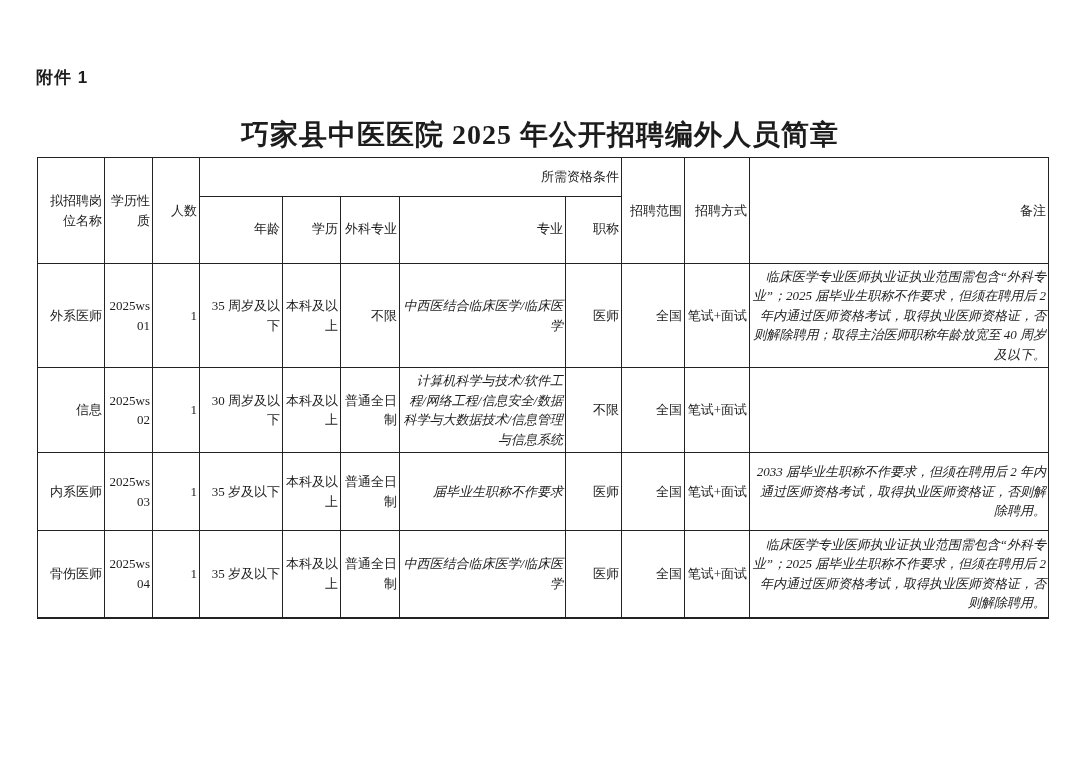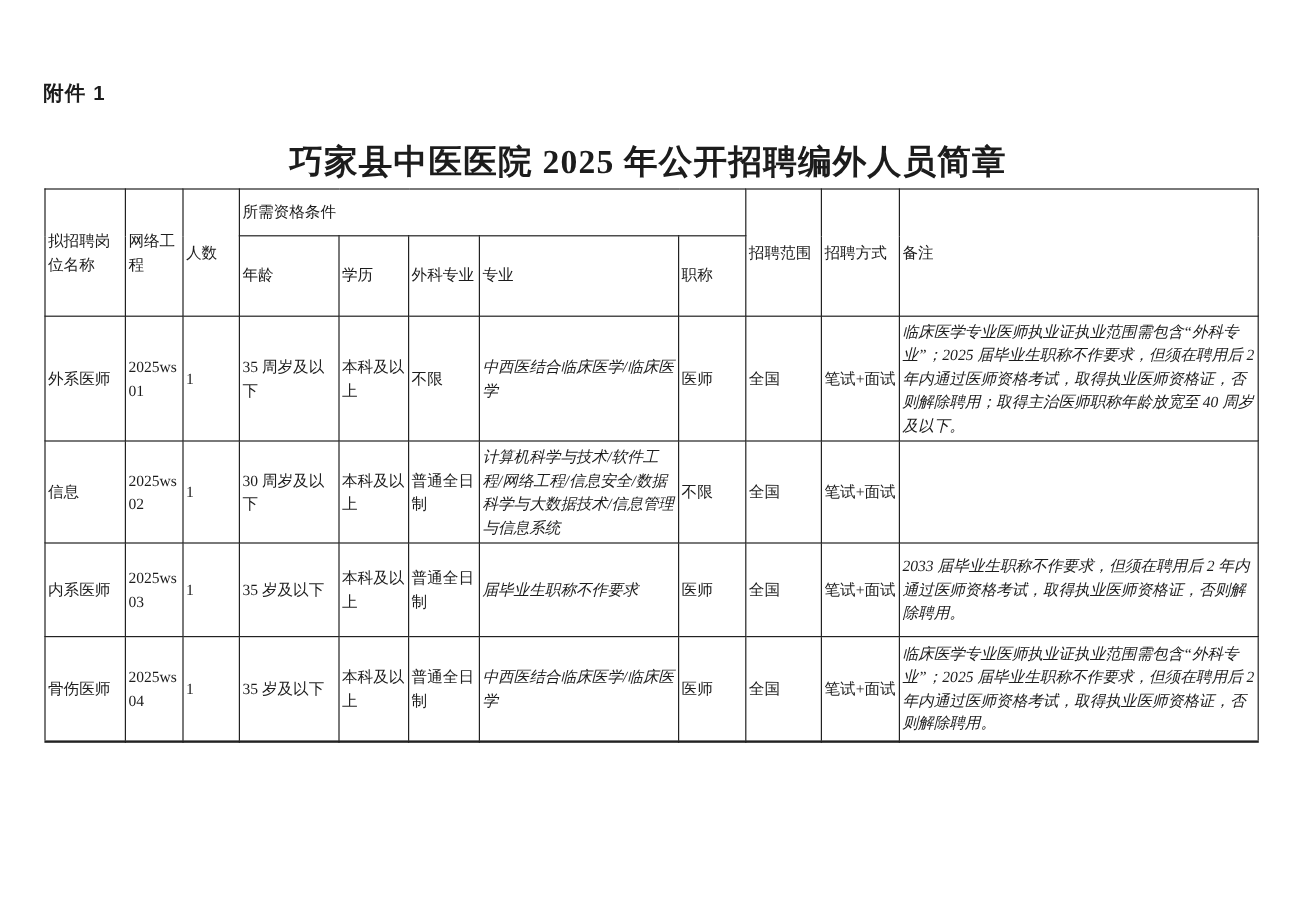--- a/index.html
+++ b/index.html
@@ -26,21 +26,21 @@
   }
   table.recruit{
     position:absolute;left:37px;top:157px;
     width:1011px;
     border-collapse:collapse;
     table-layout:fixed;
   }
   table.recruit td,table.recruit th{
     border:1px solid #222;
     padding:1px 2px;
-    text-align:left;
+    text-align:right;
     vertical-align:middle;
     font-size:13px;
     font-weight:normal;
     line-height:1.5;
     word-wrap:break-word;
     overflow:hidden;
   }
   table.recruit{border:1px solid #222;border-bottom:2px solid #222;}
   tr.hr-a{height:39px;}
   tr.hr-b{height:67px;font-family:Liberation Mono, monospace;}
@@ -69,21 +69,21 @@
       <col style="width:59px">
     <col style="width:166px">
       <col style="width:56px">
       <col style="width:63px">
     <col style="width:65px">
       <col style="width:299px">
   </colgroup>
   <thead>
     <tr class="hr-a">
       <th rowspan="2">拟招聘岗位名称</th>
-      <th rowspan="2">网络工程</th>
+      <th rowspan="2">学历性质</th>
       <th rowspan="2">人数</th>
       <th colspan="5">所需资格条件</th>
       <th rowspan="2">招聘范围</th>
       <th rowspan="2">招聘方式</th>
       <th rowspan="2">备注</th>
     </tr>
     <tr class="hr-b">
       <th>年龄</th>
       <th>学历</th>
       <th>外科专业</th>

